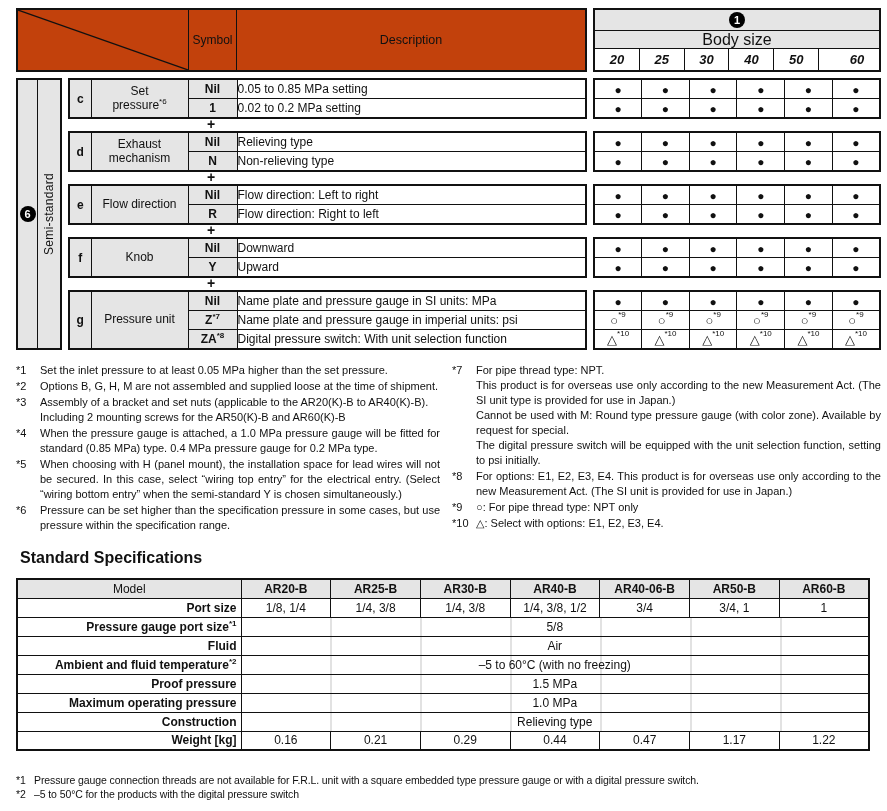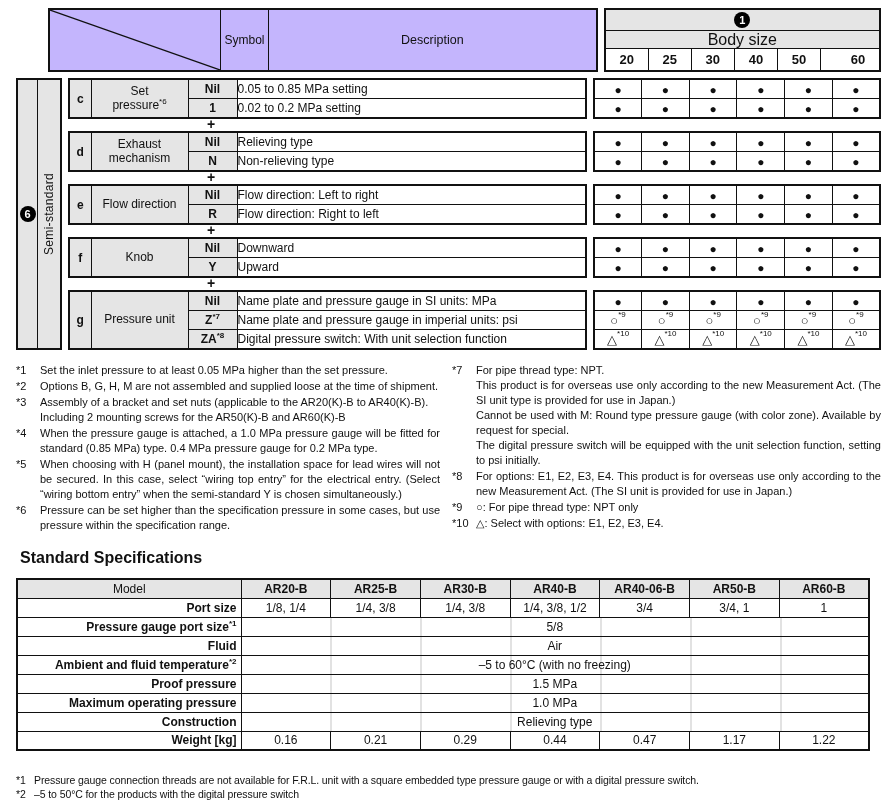--- a/index.html
+++ b/index.html
@@ -5,29 +5,29 @@
   * { box-sizing: border-box; }
   html,body { margin:0; padding:0; background:#fff; }
   body { font-family:"Liberation Sans", sans-serif; color:#111; }
   .page { position:relative; width:887px; height:811px; background:#fff; overflow:hidden; }
 
   sup { font-size:8px; vertical-align:super; line-height:0; }
 
   
   .top { position:absolute; left:16px; top:8px; width:865px; }
   .hdr-row { display:flex; }
-  .hdr-left { width:571px; height:64px; border:2px solid #111; background:#c4b5fd; display:flex;margin-left:32px; }
+  .hdr-left { width:571px; height:64px; border:2px solid #111; background:#c2410c; display:flex; }
   .diag-cell { position:relative; width:171px; border-right:1px solid #111; }
   .diag-cell svg { position:absolute; inset:0; }
   .hdr-symbol { width:48px; border-right:1px solid #111; display:flex; align-items:center; justify-content:center; font-size:12px; }
   .hdr-desc { flex:1; display:flex; align-items:center; justify-content:center; font-size:12.5px; }
   .hdr-right { width:288px; height:64px; border:2px solid #111; margin-left:6px; display:flex; flex-direction:column; }
   .hdr-circ-row { height:21px; background:#e5e5e5; border-bottom:1px solid #111; display:flex; align-items:center; justify-content:center; }
   .hdr-bodysize { height:18px; background:#e5e5e5; border-bottom:1px solid #111; display:flex; align-items:center; justify-content:center; font-size:16px; }
-  .hdr-sizes { flex:1; display:flex; background:#fff; }
+  .hdr-sizes { flex:1; display:flex; background:#fff;font-style:italic; }
   .size-cell { flex:1; display:flex; align-items:center; justify-content:center; font-weight:bold; font-size:13px; border-right:1px solid #111; }
   .size-cell:last-child { border-right:none;padding-left:16px; }
 
   .num-circle { display:inline-flex; width:16px; height:16px; border-radius:50%; background:#000; color:#fff;
                 font-weight:bold; font-size:11px; align-items:center; justify-content:center; line-height:1; }
 
   .opt-body { display:flex; margin-top:6px; align-items:stretch; }
   .side-band { width:46px; border:2px solid #111; background:#e5e5e5; display:flex; }
   .side-num { width:20px; border-right:1px solid #111; display:flex; align-items:center; justify-content:center; }
   .side-label { flex:1; display:flex; align-items:center; justify-content:center; }

